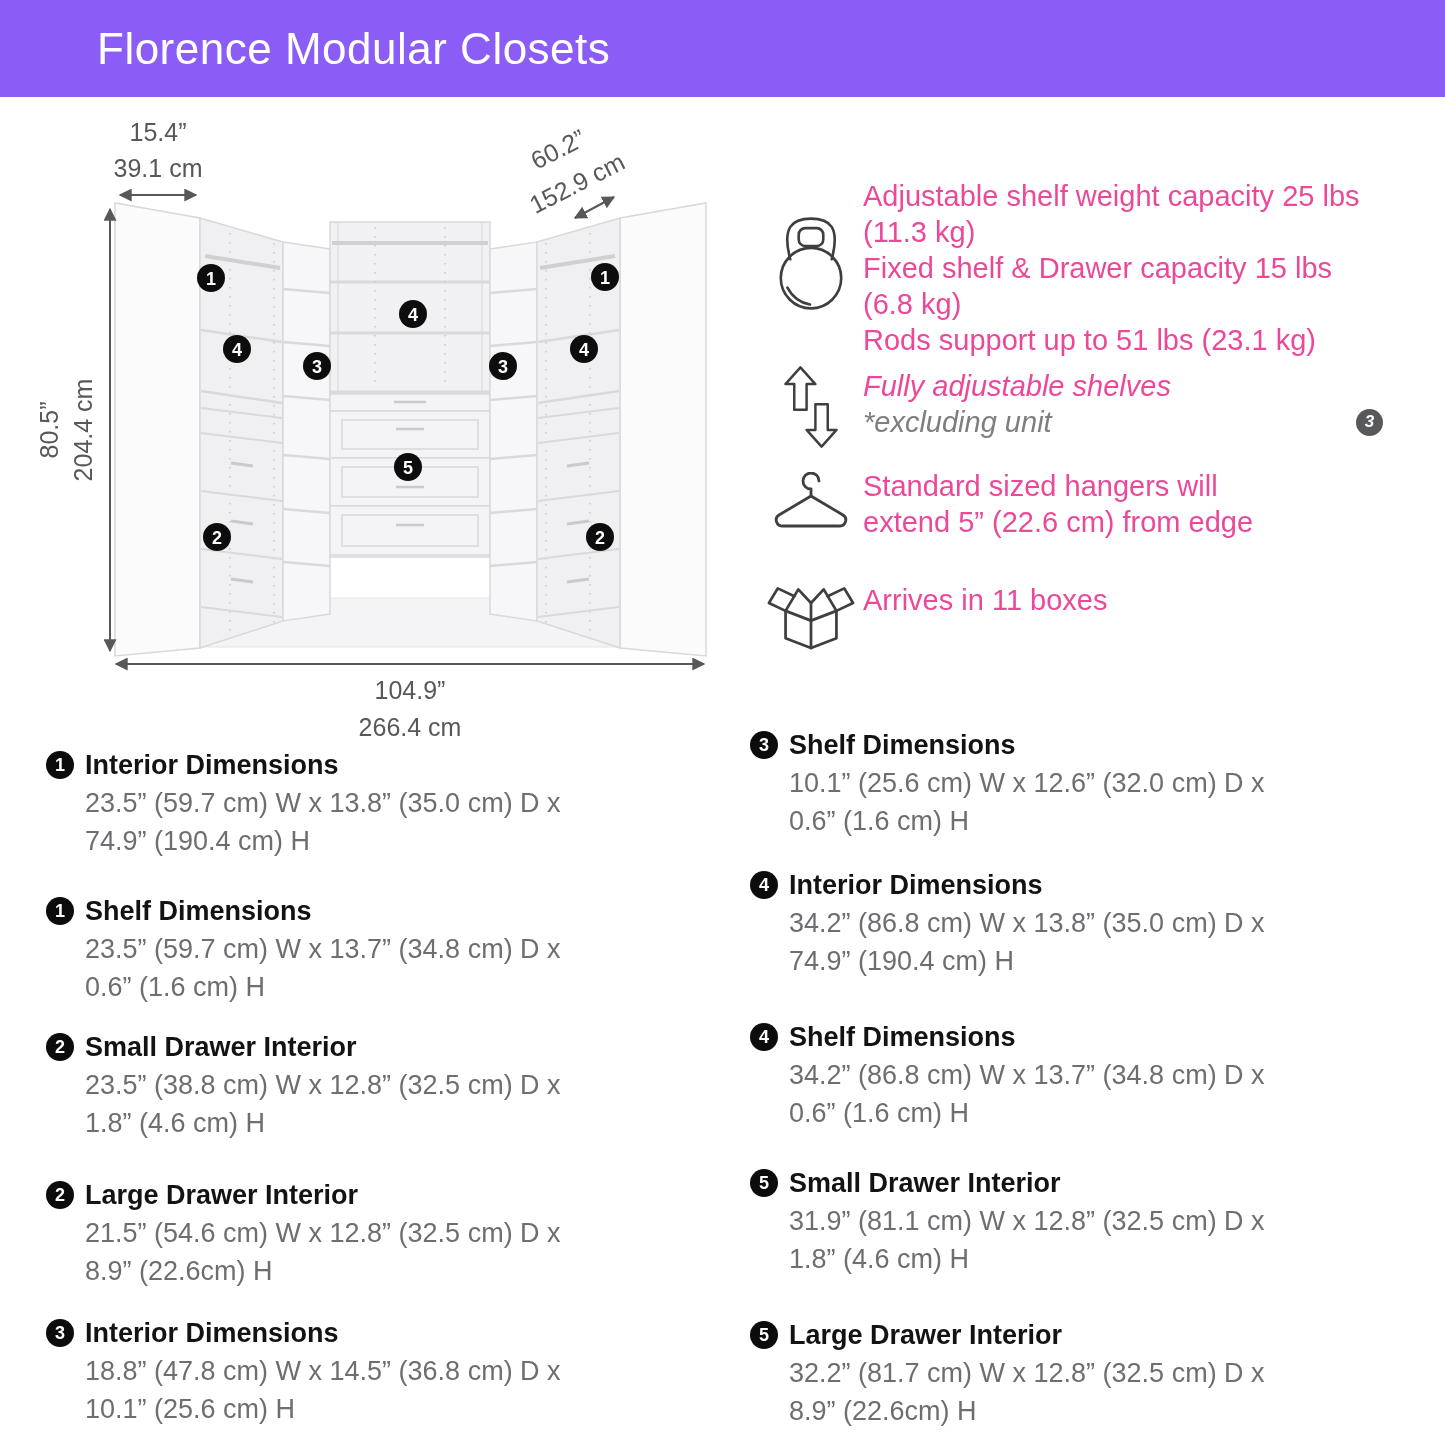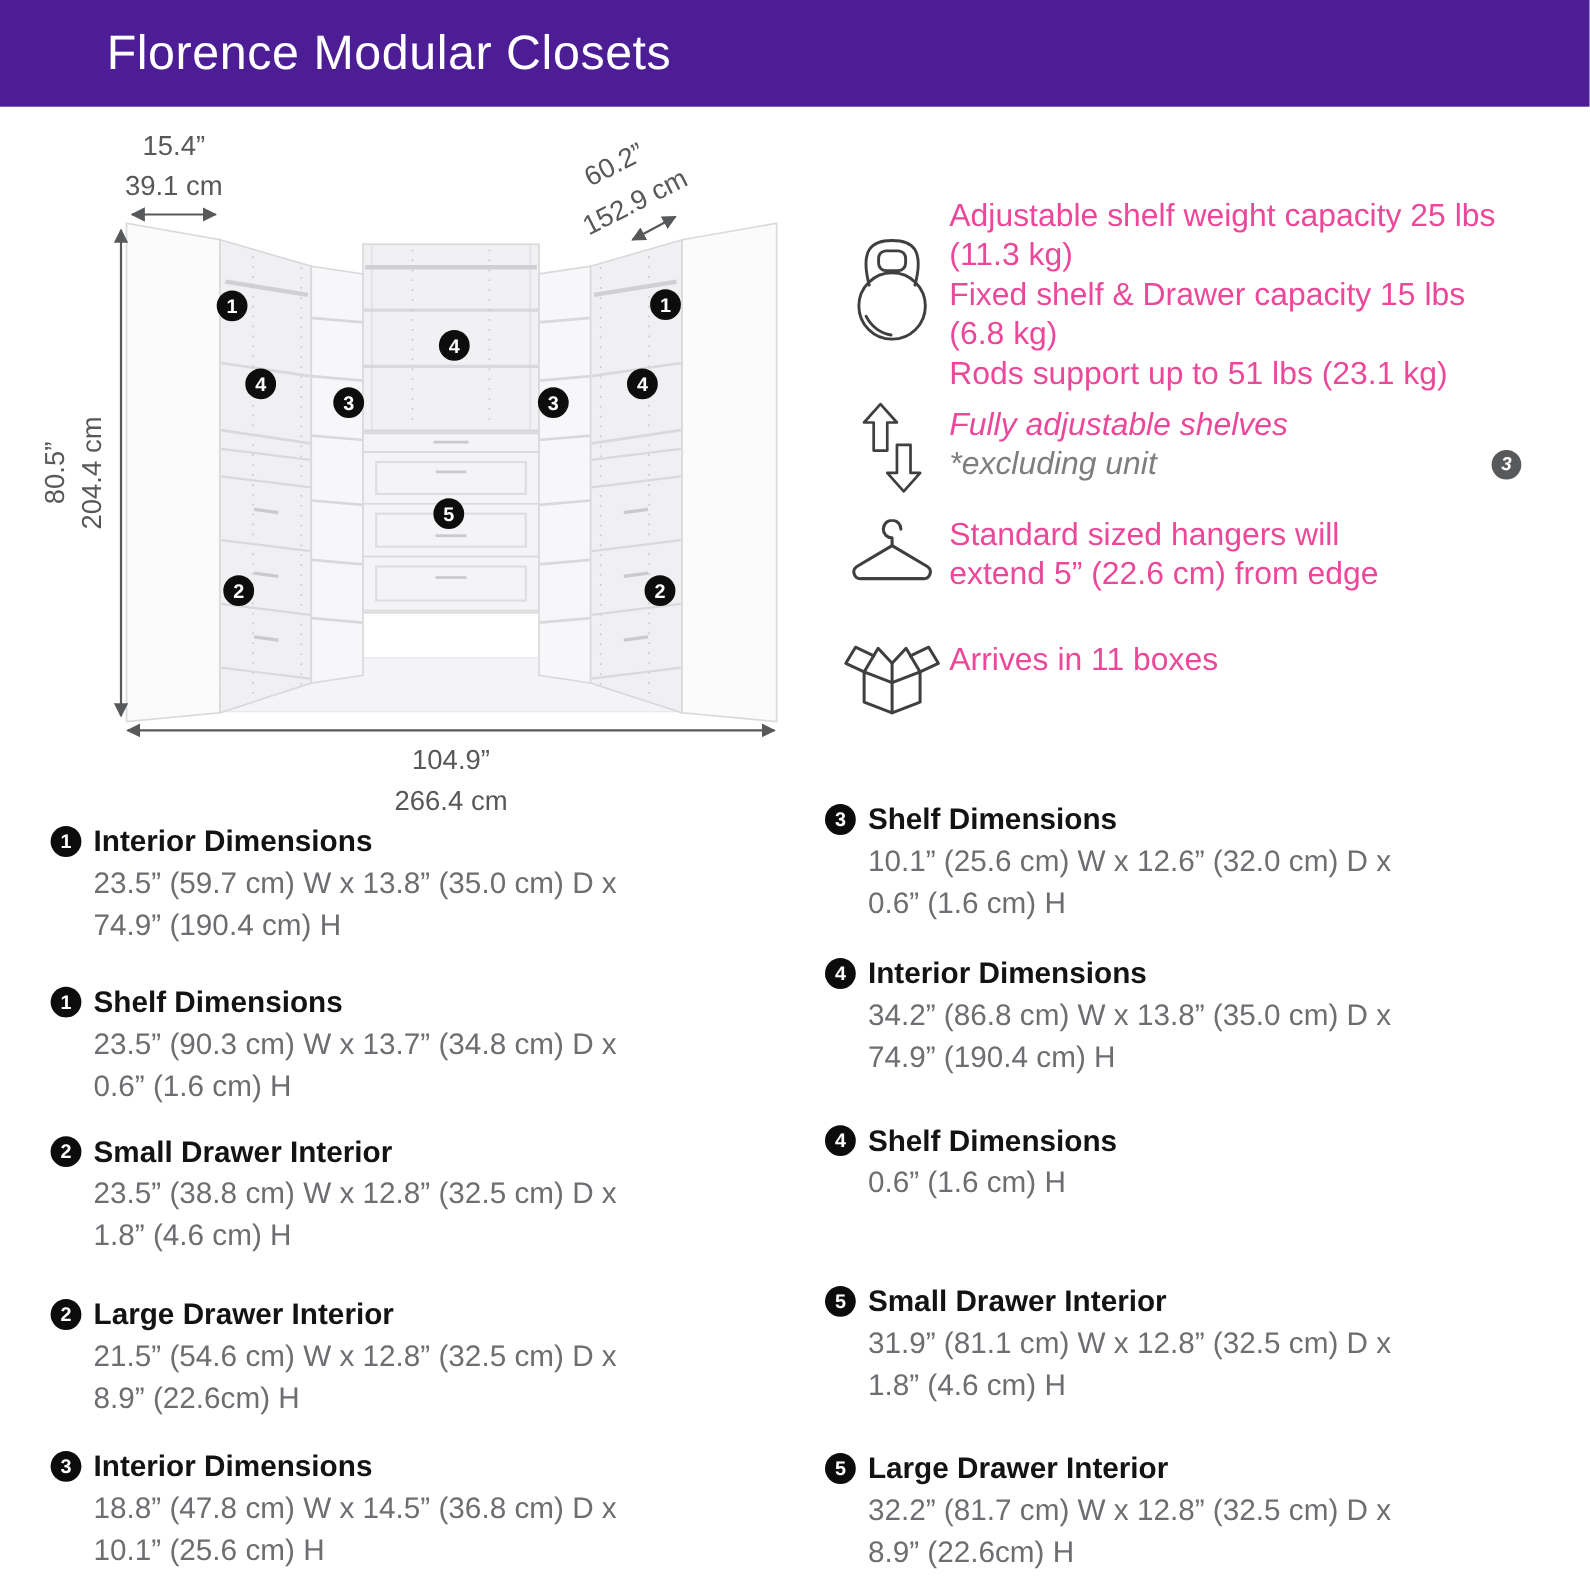--- a/index.html
+++ b/index.html
@@ -4,21 +4,21 @@
 <style>
   html,body{margin:0;padding:0;}
   body{
     width:1445px;height:1445px;position:relative;background:#ffffff;
     font-family:"Liberation Sans", sans-serif;overflow:hidden;
     -webkit-font-smoothing:antialiased;
   }
   
   .header{
     position:absolute;left:0;top:0;width:1445px;height:97px;
-    background:#4c1d95;display:flex;align-items:center;
+    background:#8b5cf6;display:flex;align-items:center;
   }
   .header-title{
     margin-left:97px;color:#ffffff;font-size:44px;font-weight:500;letter-spacing:.5px;
   }
   
   .closet-svg{position:absolute;left:30px;top:115px;width:700px;height:625px;}
   .dim-text{font-size:25px;fill:#57585a;}
   .badge-circle{fill:#0d0d0d;}
   .badge-num{font-size:18px;font-weight:bold;fill:#ffffff;text-anchor:middle;}
   
@@ -274,21 +274,21 @@
   <div>
     <div class="spec-title">Interior Dimensions</div>
     <div class="spec-line">23.5” (59.7 cm) W x 13.8” (35.0 cm) D x</div>
     <div class="spec-line">74.9” (190.4 cm) H</div>
   </div>
 </div>
 <div class="spec" style="left:46px;top:892px;">
   <span class="spec-badge">1</span>
   <div>
     <div class="spec-title">Shelf Dimensions</div>
-    <div class="spec-line">23.5” (90.3 cm) W x 13.7” (34.8 cm) D x</div>
+    <div class="spec-line">23.5” (59.7 cm) W x 13.7” (34.8 cm) D x</div>
     <div class="spec-line">0.6” (1.6 cm) H</div>
   </div>
 </div>
 <div class="spec" style="left:46px;top:1028px;">
   <span class="spec-badge">2</span>
   <div>
     <div class="spec-title">Small Drawer Interior</div>
     <div class="spec-line">23.5” (38.8 cm) W x 12.8” (32.5 cm) D x</div>
     <div class="spec-line">1.8” (4.6 cm) H</div>
   </div>
@@ -323,20 +323,21 @@
   <div>
     <div class="spec-title">Interior Dimensions</div>
     <div class="spec-line">34.2” (86.8 cm) W x 13.8” (35.0 cm) D x</div>
     <div class="spec-line">74.9” (190.4 cm) H</div>
   </div>
 </div>
 <div class="spec" style="left:750px;top:1018px;">
   <span class="spec-badge">4</span>
   <div>
     <div class="spec-title">Shelf Dimensions</div>
+    <div class="spec-line">34.2” (86.8 cm) W x 13.7” (34.8 cm) D x</div>
     <div class="spec-line">0.6” (1.6 cm) H</div>
   </div>
 </div>
 <div class="spec" style="left:750px;top:1164px;">
   <span class="spec-badge">5</span>
   <div>
     <div class="spec-title">Small Drawer Interior</div>
     <div class="spec-line">31.9” (81.1 cm) W x 12.8” (32.5 cm) D x</div>
     <div class="spec-line">1.8” (4.6 cm) H</div>
   </div>

